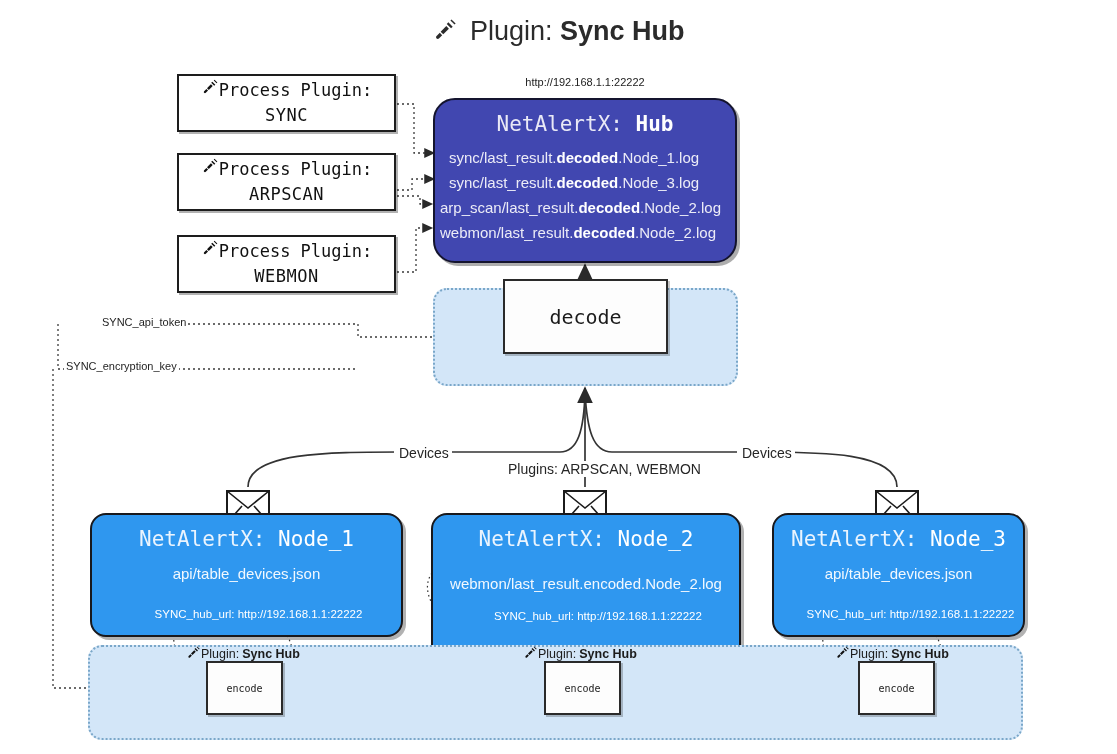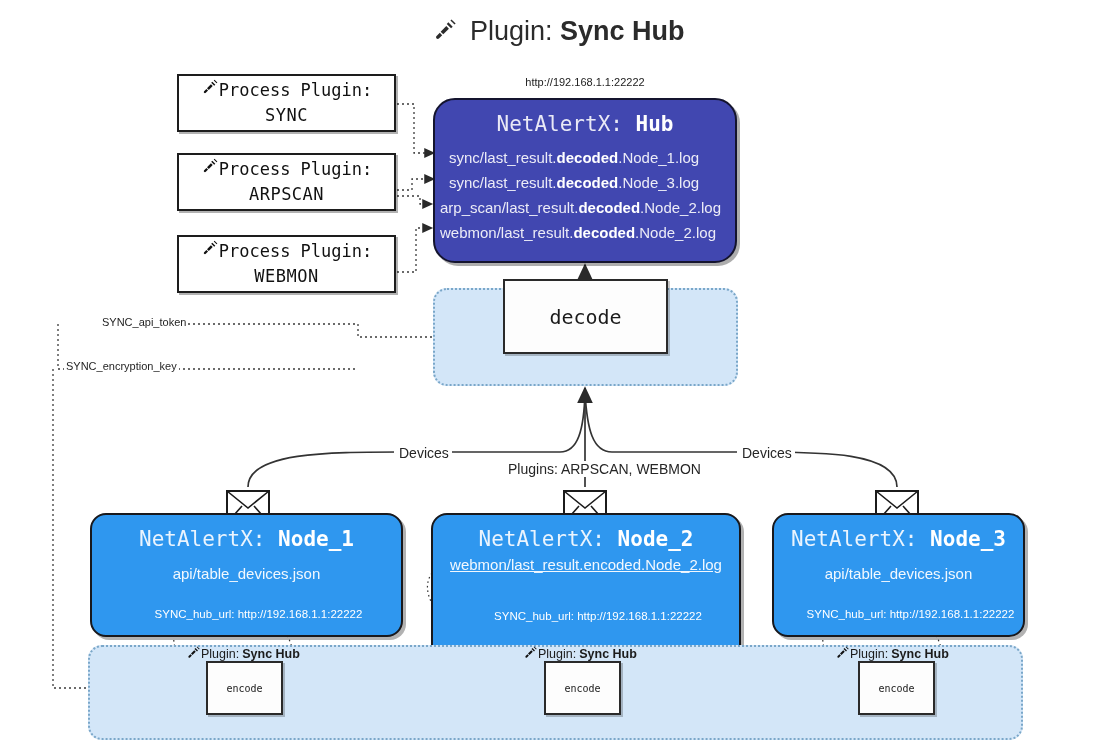--- a/index.html
+++ b/index.html
@@ -46,21 +46,21 @@
   .encbox{font-size:10px;}
   .plabel{font-size:12.5px;white-space:nowrap;color:#1b1b1b;display:flex;align-items:center;}
   .plabel b{font-weight:700;margin-left:3px;}
 
   
   .node{background:#2f97ef;border:2px solid #18181c;border-radius:16px;
         box-shadow:3px 3px 0 rgba(0,0,0,.30);color:#fff;
         display:flex;flex-direction:column;align-items:center;padding-top:12px;}
   .node .ntitle{font-family:"DejaVu Sans Mono","Liberation Mono",monospace;
         font-size:21px;color:#eaf4fe;white-space:nowrap;}
-  .node .ntitle b{color:#ffffff;font-weight:700;}
+  .node .ntitle b{color:#ffffff;font-weight:400;}
   .node .nline{font-size:15px;color:#f2f8fe;white-space:nowrap;}
   .node .nfoot{font-size:11.5px;color:#ffffff;white-space:nowrap;position:absolute;
         left:0;width:100%;text-align:center;margin-left:12px;}
 
   
   .elabel{font-size:14px;color:#262626;white-space:nowrap;background:#fff;
           padding:0 3px;}
   .tokenlabel{font-size:11px;color:#1f1f1f;white-space:nowrap;background:#fff;padding:0 2px;}
 </style>
 </head>
@@ -238,21 +238,21 @@
       <span>NetAlertX:</span> <b>Node_1</b>
     </div>
     <div class="nline" style="margin-top:14px;">api/table_devices.json</div>
     <div class="nfoot" style="top:93px;">SYNC_hub_url: http://192.168.1.1:22222</div>
   </div>
 
   <div class="abs node" style="left:431px;top:513px;width:310px;height:159px;position:absolute;">
     <div class="ntitle">
       <span>NetAlertX:</span> <b>Node_2</b>
     </div>
-    <div class="nline" style="margin-top:5px;text-decoration:underline;">webmon/last_result.encoded.Node_2.log</div>
+    <div class="nline" style="margin-top:24px;">webmon/last_result.encoded.Node_2.log</div>
     <div class="nfoot" style="top:95px;">SYNC_hub_url: http://192.168.1.1:22222</div>
   </div>
 
   <div class="abs node" style="left:772px;top:513px;width:253px;height:124px;position:absolute;">
     <div class="ntitle">
       <span>NetAlertX:</span> <b>Node_3</b>
     </div>
     <div class="nline" style="margin-top:14px;">api/table_devices.json</div>
     <div class="nfoot" style="top:93px;">SYNC_hub_url: http://192.168.1.1:22222</div>
   </div>

